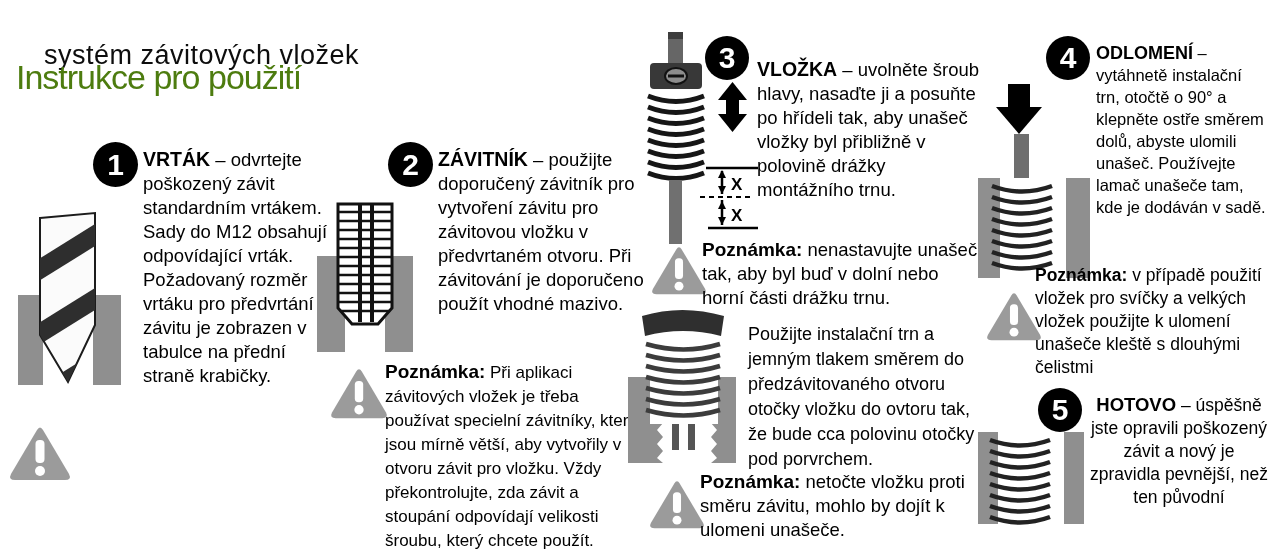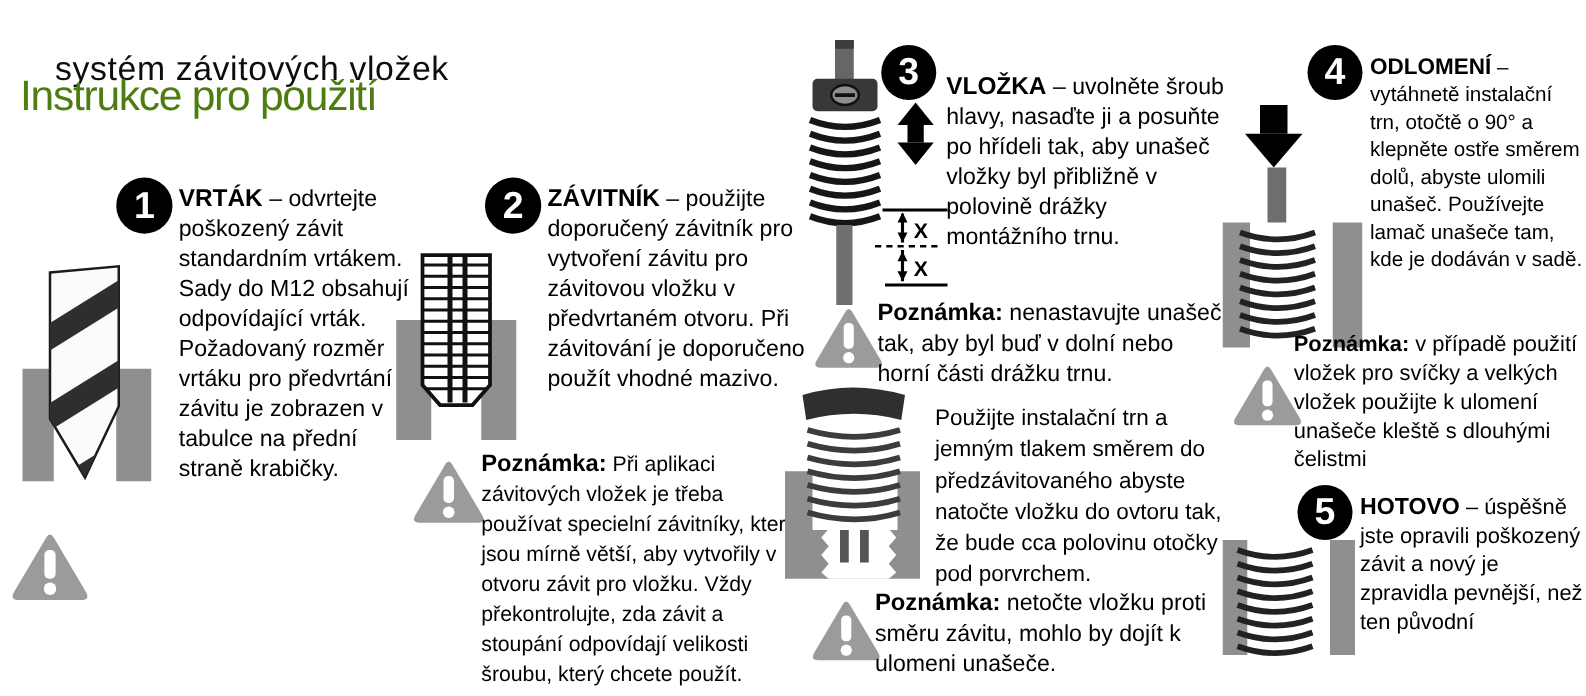--- a/index.html
+++ b/index.html
@@ -16,21 +16,21 @@
     font-weight:bold;font-size:30px;line-height:1;
   }
   .step-text{margin:0;font-size:18.5px;line-height:24px;}
   .step-text b{font-size:19.5px;}
   .note-text{margin:0;font-size:18.5px;line-height:24px;}
   .note-text b{font-size:19px;}
   .small{font-size:17px;line-height:24px;}
   .col4-step{font-size:16.5px;line-height:22px;}
   .col4-step b{font-size:18px;}
   .col4-note{font-size:17.5px;line-height:23px;}
-  .col5-step{font-size:17.5px;line-height:23px;}
+  .col5-step{font-size:17.5px;line-height:23px;text-align:center;}
   .col5-step b{font-size:18.5px;}
   svg{display:block;}
 </style>
 </head>
 <body>
 
 <div class="page">
 
   <div class="abs kicker" style="left:44px;top:12px;margin-top:28px;">systém závitových vložek</div>
   <div class="abs title" style="left:16px;top:58px;">Instrukce pro použití</div>
@@ -155,21 +155,21 @@
       <path d="M18,42 q38,11 74,0"></path>
         <path d="M18,53 q38,11 74,0"></path>
       <path d="M18,64 q38,11 74,0"></path>
         <path d="M18,75 q38,11 74,0"></path>
       <path d="M18,86 q38,11 74,0"></path>
         <path d="M18,97 q38,11 74,0"></path>
       <path d="M18,108 q38,11 74,0"></path>
     </g>
     <path d="M14,14 q40,-12 82,0 l-3,20 q-38,-10 -76,0 Z" fill="#2f2f2f"></path>
   </svg>
-  <p class="abs step-text" style="left:748px;top:322px;width:242px;font-size:18px;line-height:25px;">Použijte instalační trn a jemným tlakem směrem do předzávitovaného abyste natočte vložku do ovtoru tak, že bude cca polovinu otočky pod porvrchem.</p>
+  <p class="abs step-text" style="left:748px;top:322px;width:242px;font-size:18px;line-height:25px;">Použijte instalační trn a jemným tlakem směrem do předzávitovaného otvoru otočky vložku do ovtoru tak, že bude cca polovinu otočky pod porvrchem.</p>
 
   <svg class="abs" style="left:648px;top:478px;" width="58" height="52" viewBox="0 0 64 58">
     <path d="M29 6 Q32 1 35 6 L61 50 Q64 56 57 56 L7 56 Q0 56 3 50 Z" fill="#9b9b9b"></path>
     <rect x="27.5" y="16" width="9" height="23" rx="4" fill="#fff"></rect>
     <circle cx="32" cy="47" r="5" fill="#fff"></circle>
   </svg>
   <p class="abs note-text" style="left:700px;top:470px;width:270px;"><b>Poznámka:</b><span> netočte vložku proti směru závitu, mohlo by dojít k ulomeni unašeče.</span></p>
 
   <div class="badge" style="left:1046px;top:36px;width:44px;height:44px;">
     <span>4</span>

